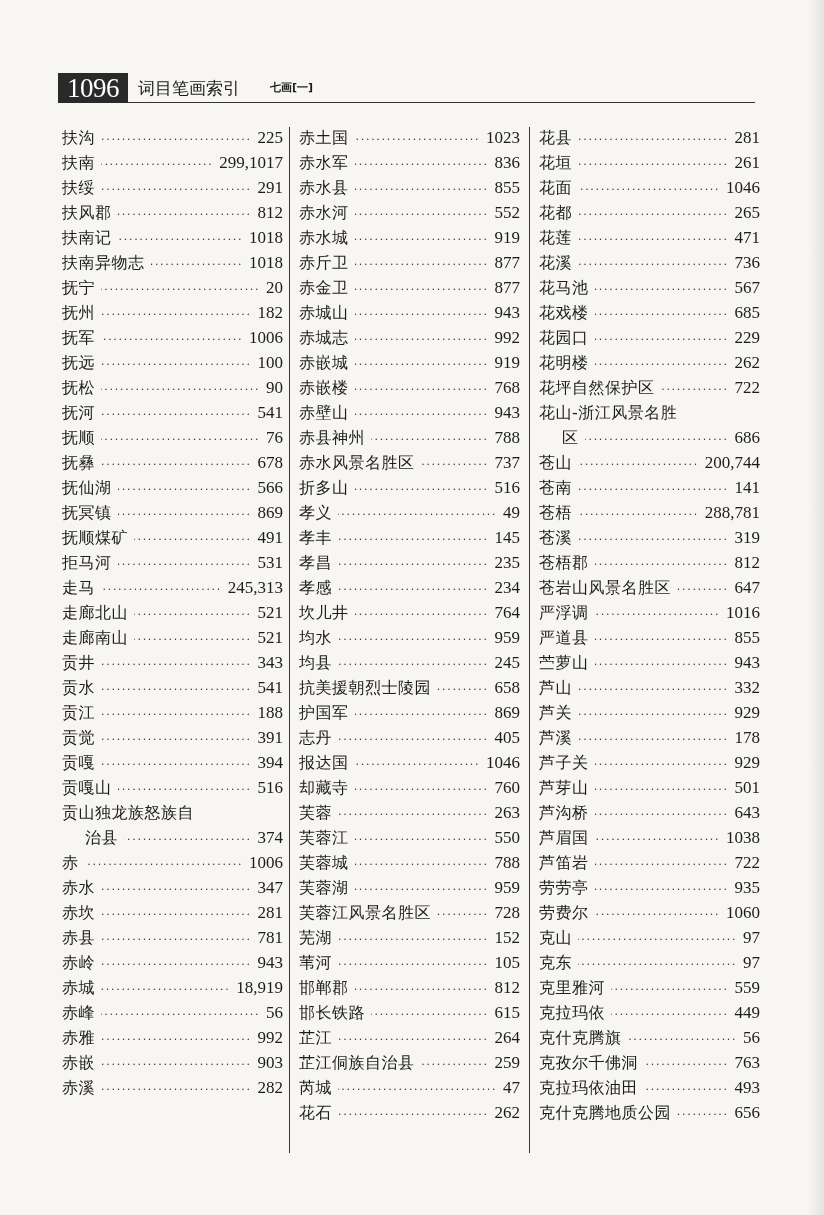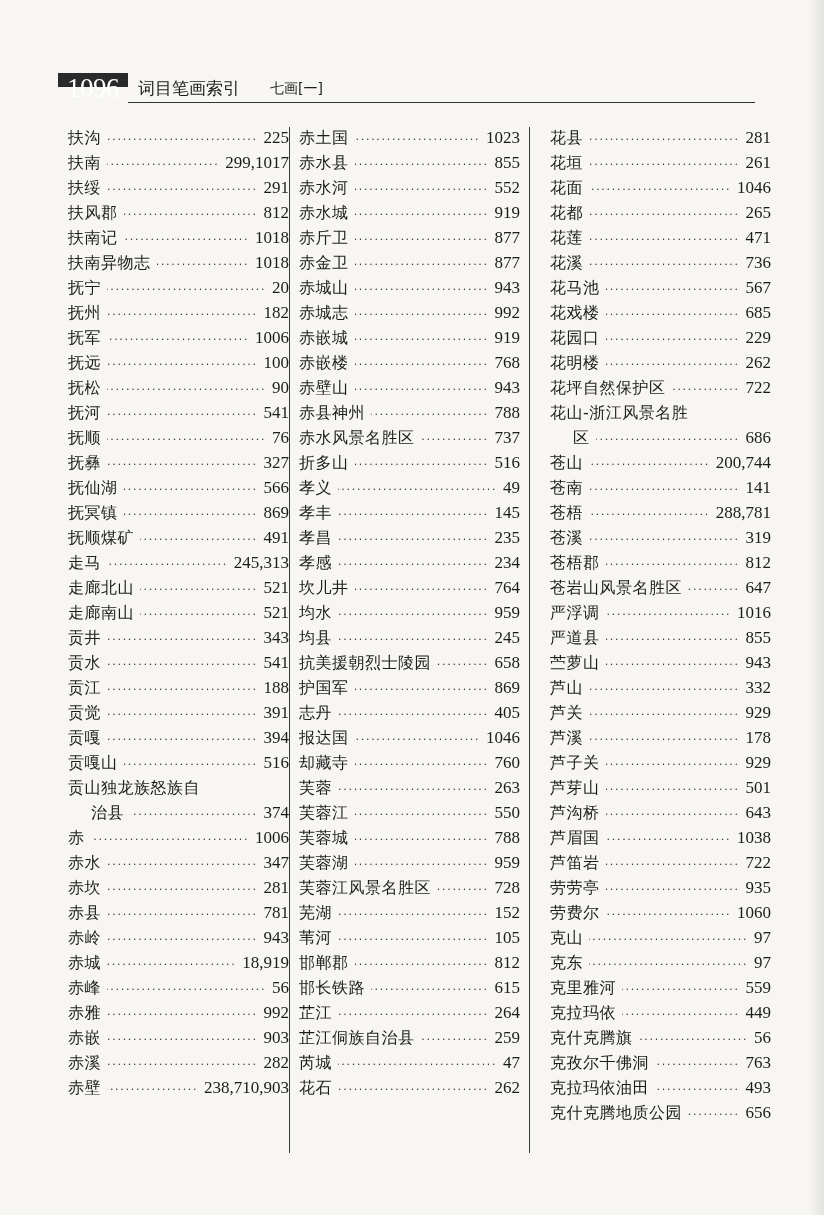--- a/index.html
+++ b/index.html
@@ -27,21 +27,21 @@
       position: absolute;
       left: 58px;
       top: 73px;
       width: 697px;
       height: 30px;
     }
     .page-number {
       position: absolute;
       left: 0;
       top: 0;
-      height: 14px;
+      height: 30px;
       width: 70px;
       background: #2a2a2a;
       color: #ffffff;
       font-family: "Liberation Serif", "DejaVu Serif", serif;
       font-size: 27px;
       line-height: 31px;
       text-align: center;
       letter-spacing: -0.5px;
     }
     .header-title {
@@ -53,24 +53,25 @@
       line-height: 26px;
       color: #1c1c1c;
       white-space: nowrap;
       text-align: center;
     }
     .header-section {
       position: absolute;
       left: 212px;
       top: 2px;
       font-family: "DejaVu Sans", "Liberation Sans", sans-serif;
-      font-size: 14px;
+      font-size: 11px;
       line-height: 26px;
       color: #1c1c1c;
       white-space: nowrap;
+      font-weight: bold;
     }
     .header-rule {
       position: absolute;
       left: 70px;
       top: 29px;
       width: 627px;
       height: 1px;
       background: #333;
     }
     .columns {
@@ -78,23 +79,23 @@
       left: 58px;
       top: 125px;
       width: 700px;
       height: 1030px;
     }
     .col {
       position: absolute;
       top: 0;
       width: 221px;
     }
-    .col-1 { left: 10px; }
+    .col-1 { left: 4px; }
     .col-2 { left: 241px; }
-    .col-3 { left: 492px; text-align: right; }
+    .col-3 { left: 481px; text-align: right; }
     .divider {
       position: absolute;
       top: 2px;
       width: 1px;
       height: 1026px;
       background: #3a3a3a;
     }
     .divider-1 { left: 231px; }
     .divider-2 { left: 471px; }
     .entry {
@@ -211,36 +212,41 @@
         <span class="pages">541</span>
       </div>
       <div class="entry">
         <span class="term">抚顺</span>
         <span class="leader"></span>
         <span class="pages">76</span>
       </div>
       <div class="entry">
         <span class="term">抚彝</span>
         <span class="leader"></span>
-        <span class="pages">327</span>
+        <span class="pages">678</span>
       </div>
       <div class="entry">
         <span class="term">抚仙湖</span>
         <span class="leader"></span>
         <span class="pages">566</span>
       </div>
       <div class="entry">
         <span class="term">抚冥镇</span>
         <span class="leader"></span>
         <span class="pages">869</span>
       </div>
       <div class="entry">
         <span class="term">抚顺煤矿</span>
         <span class="leader"></span>
         <span class="pages">491</span>
+      </div>
+      <div class="entry">
+        <span class="term">拒马河</span>
+        <span class="leader"></span>
+        <span class="pages">531</span>
       </div>
       <div class="entry">
         <span class="term">走马</span>
         <span class="leader"></span>
         <span class="pages">245,313</span>
       </div>
       <div class="entry">
         <span class="term">走廊北山</span>
         <span class="leader"></span>
         <span class="pages">521</span>
@@ -330,33 +336,33 @@
       </div>
       <div class="entry">
         <span class="term">赤嵌</span>
         <span class="leader"></span>
         <span class="pages">903</span>
       </div>
       <div class="entry">
         <span class="term">赤溪</span>
         <span class="leader"></span>
         <span class="pages">282</span>
-      </div>
-      <div class="entry">
-        <span class="term">赤壁</span>
-        <span class="leader"></span>
-        <span class="pages">238,710,903</span>
       </div>
     </div>
   <div class="divider divider-1"></div>
   <div class="col col-2">
       <div class="entry">
         <span class="term">赤土国</span>
         <span class="leader"></span>
         <span class="pages">1023</span>
+      </div>
+      <div class="entry">
+        <span class="term">赤水军</span>
+        <span class="leader"></span>
+        <span class="pages">836</span>
       </div>
       <div class="entry">
         <span class="term">赤水县</span>
         <span class="leader"></span>
         <span class="pages">855</span>
       </div>
       <div class="entry">
         <span class="term">赤水河</span>
         <span class="leader"></span>
         <span class="pages">552</span>

